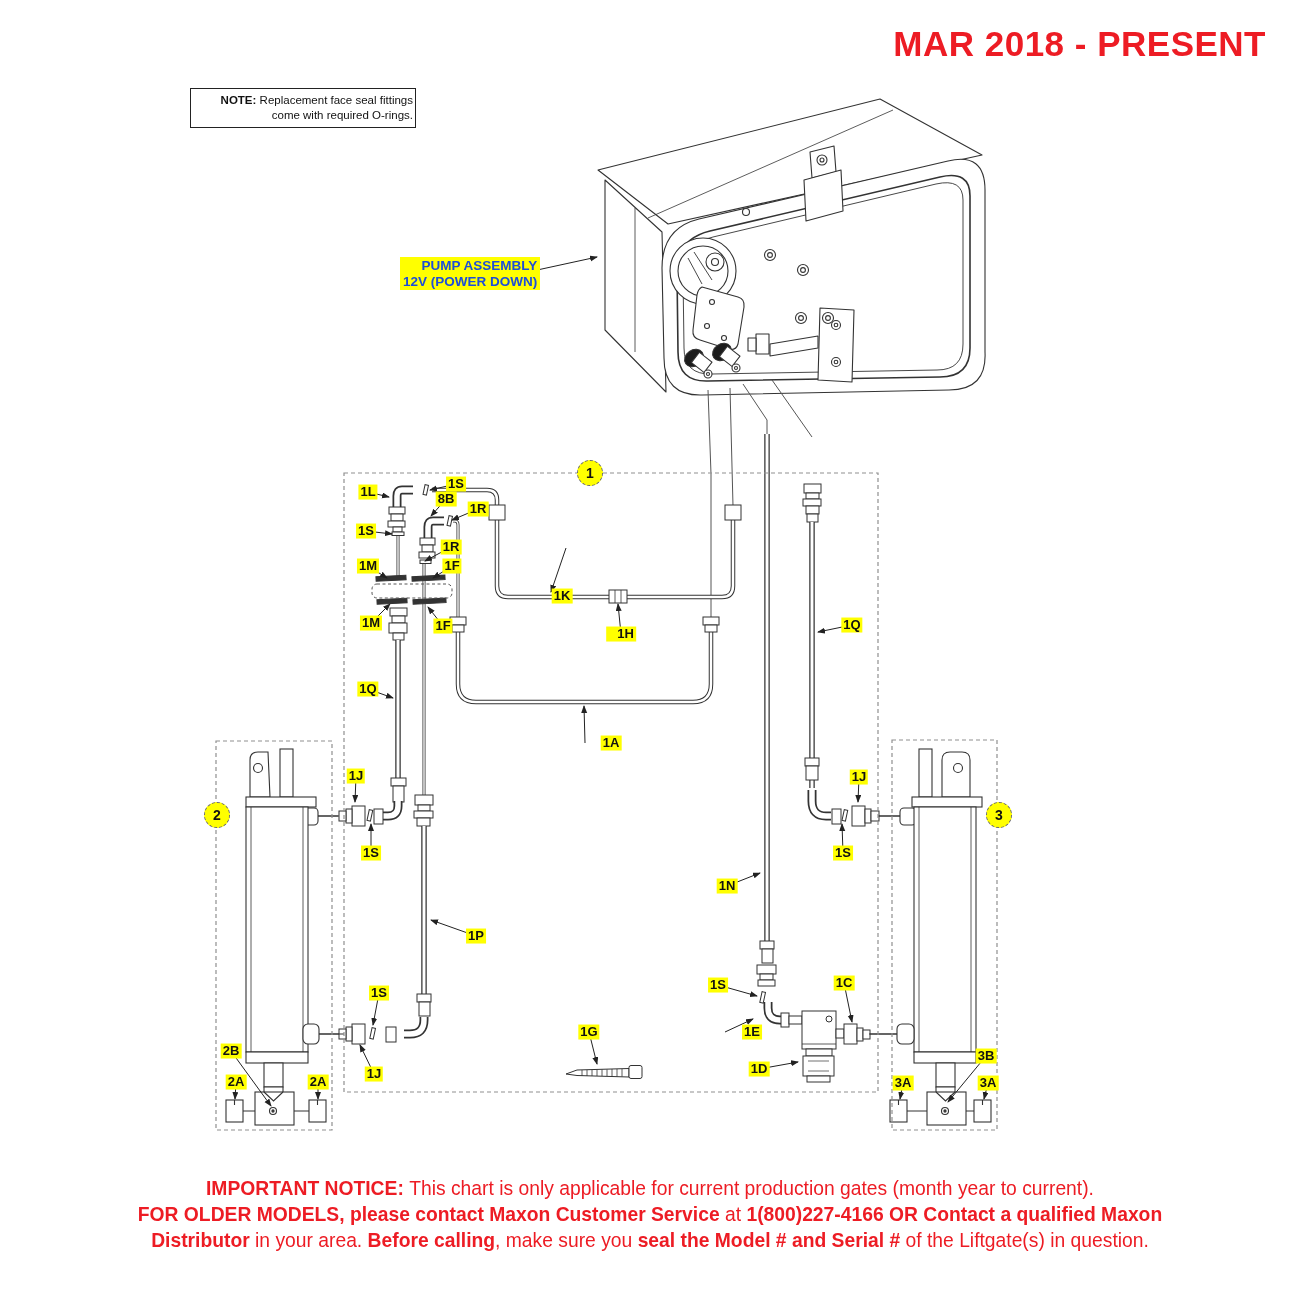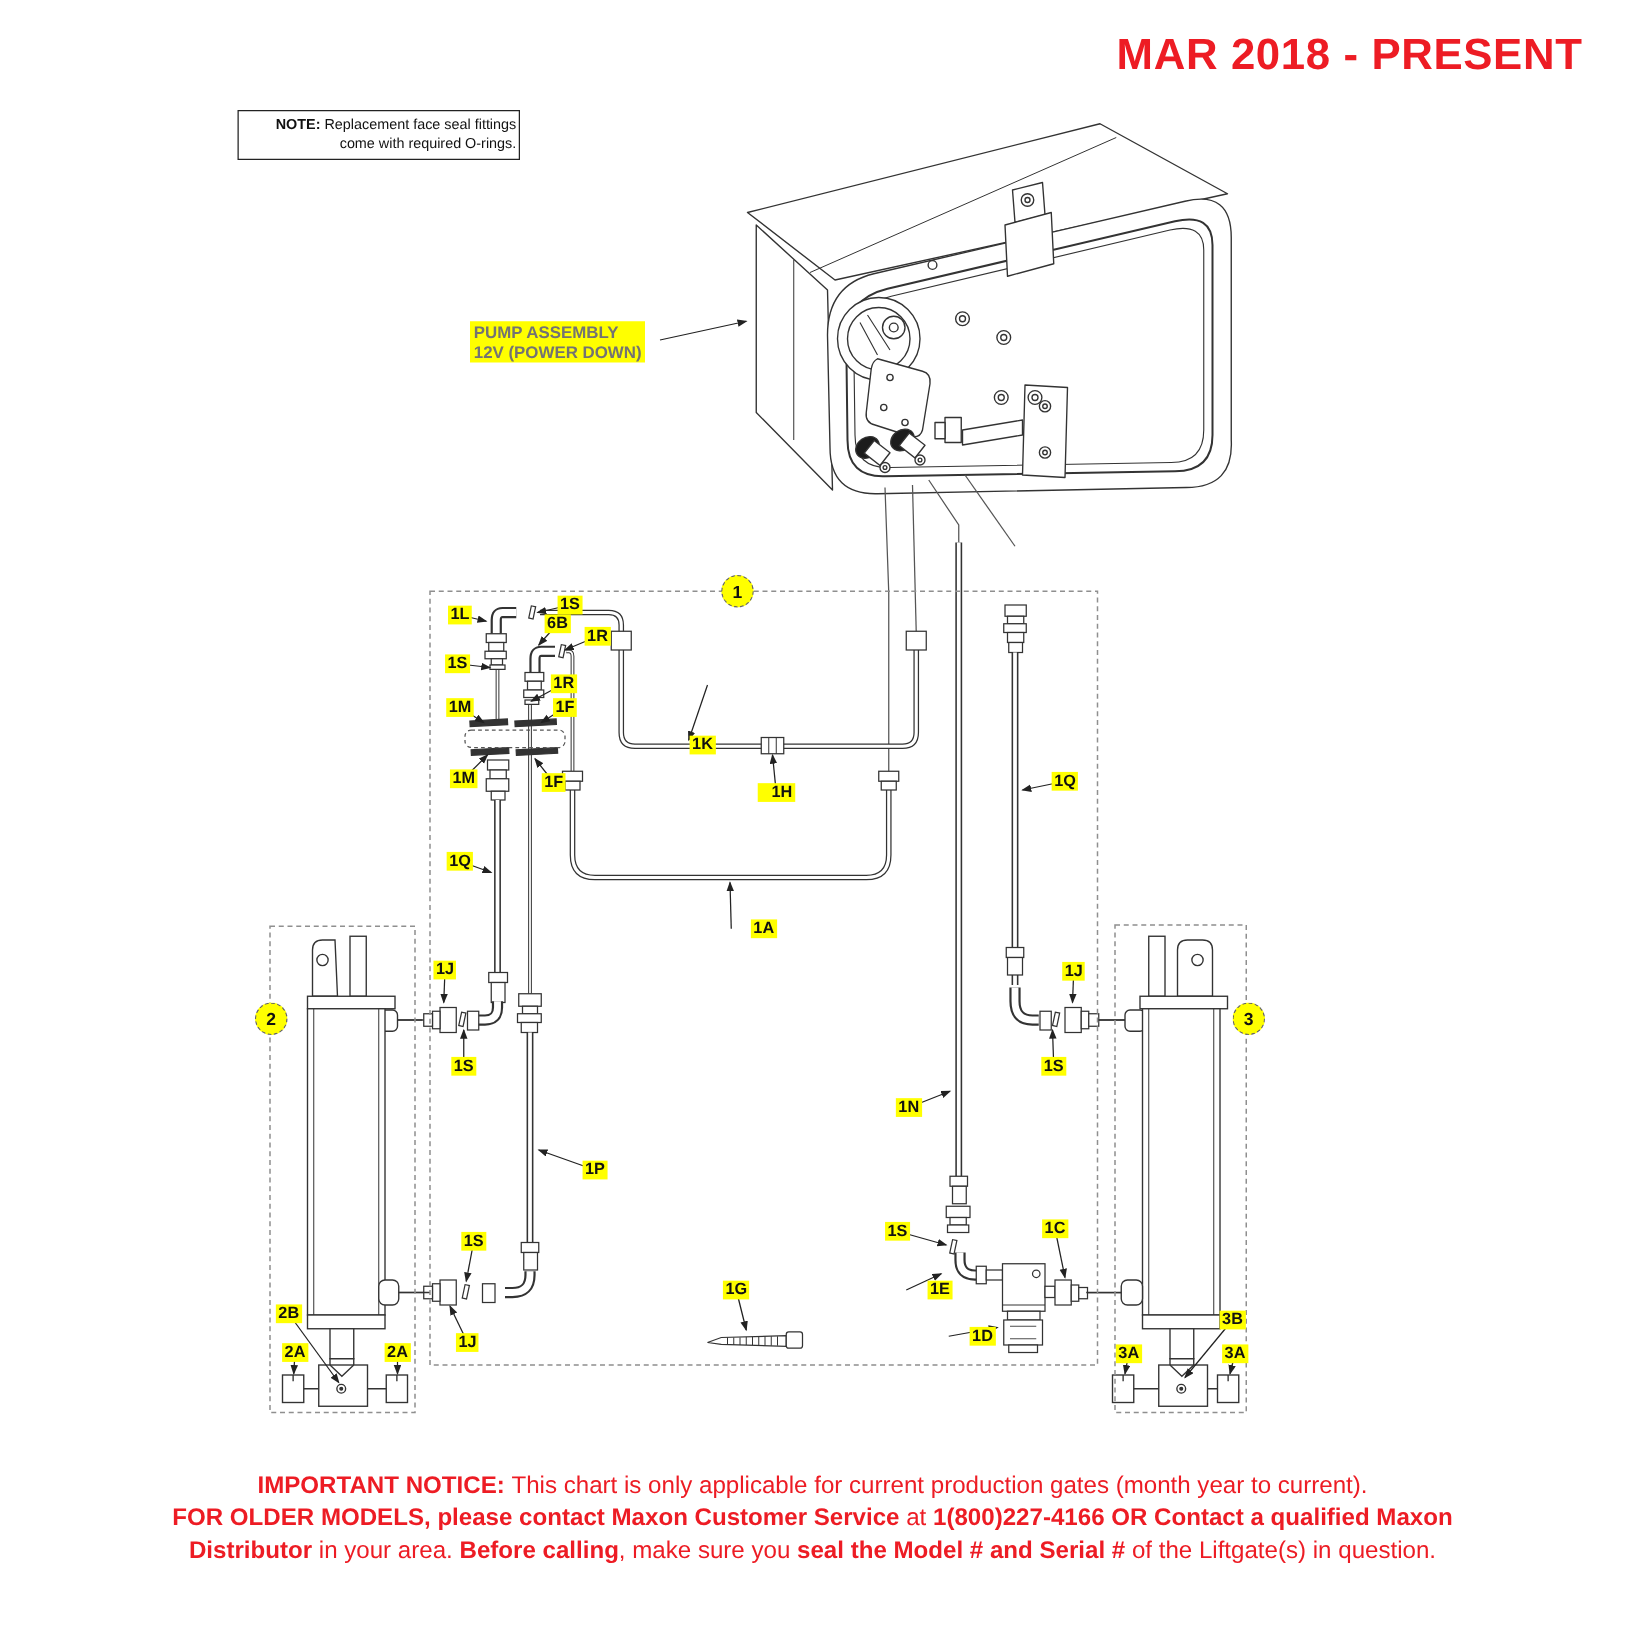--- a/index.html
+++ b/index.html
@@ -4,22 +4,22 @@
 <style>
   html,body{margin:0;padding:0;background:#ffffff;}
   #page{position:relative;width:1300px;height:1300px;background:#fff;overflow:hidden;
         font-family:"Liberation Sans","DejaVu Sans",sans-serif;}
   svg{position:absolute;left:0;top:0;}
   .hdr{position:absolute;top:24px;right:34px;font-size:35px;font-weight:bold;
        color:var(--red);letter-spacing:.5px;}
   .notebox{position:absolute;left:190px;top:88px;width:220px;border:1.3px solid #222;
        background:#fff;font-size:11.5px;color:#111;text-align:right;padding:4px 2px;line-height:1.3;}
   .notebox b{font-weight:bold;}
-  .pumplabel{position:absolute;left:376px;top:257px;background:var(--yel);color:#737373;
-       font-size:13.5px;font-weight:bold;text-align:left;line-height:1.15;padding:1px 3px;}
+  .pumplabel{position:absolute;left:400px;top:257px;background:var(--yel);color:#1d4ed8;
+       font-size:13.5px;font-weight:bold;text-align:right;line-height:1.15;padding:1px 3px;}
   .callout{position:absolute;transform:translate(-50%,-50%);background:var(--yel);
        color:#111;font-size:13px;font-weight:bold;padding:0 2px;line-height:1.15;white-space:nowrap;}
   .gmarker{position:absolute;transform:translate(-50%,-50%);width:24px;height:24px;border-radius:50%;
        background:var(--yel);border:1.6px dashed #666;color:#111;font-size:14px;font-weight:bold;
        display:flex;align-items:center;justify-content:center;}
   .notice{position:absolute;left:60px;top:1176px;width:1180px;text-align:center;
        color:var(--red);font-size:19.3px;line-height:26px;}
   .notice .b{font-weight:bold;}
 </style>
 </head>
@@ -330,21 +330,21 @@
 </div>
 
 <div class="pumplabel">
   <div>PUMP ASSEMBLY</div>
   <div>12V (POWER DOWN)</div>
 </div>
 
 <div id="callout-layer">
       <div class="callout" style="left: 456px; top: 484px;">1S</div>
       <div class="callout" style="left: 368px; top: 492px;">1L</div>
-      <div class="callout" style="left: 446px; top: 499px;">6B</div>
+      <div class="callout" style="left: 446px; top: 499px;">8B</div>
       <div class="callout" style="left: 478px; top: 509px;">1R</div>
       <div class="callout" style="left: 366px; top: 531px;">1S</div>
       <div class="callout" style="left: 451px; top: 547px;">1R</div>
       <div class="callout" style="left: 368px; top: 566px;">1M</div>
       <div class="callout" style="left: 452px; top: 566px;">1F</div>
       <div class="callout" style="left: 371px; top: 623px;">1M</div>
       <div class="callout" style="left: 443px; top: 626px;">1F</div>
       <div class="callout" style="left: 562px; top: 548px; margin-top: 48px;">1K</div>
       <div class="callout" style="left: 621px; top: 634px; padding-left: 11px;">1H</div>
       <div class="callout" style="left: 852px; top: 625px;">1Q</div>
@@ -352,21 +352,21 @@
       <div class="callout" style="left: 368px; top: 689px;">1Q</div>
       <div class="callout" style="left: 356px; top: 776px;">1J</div>
       <div class="callout" style="left: 371px; top: 853px;">1S</div>
       <div class="callout" style="left: 859px; top: 777px;">1J</div>
       <div class="callout" style="left: 843px; top: 853px;">1S</div>
       <div class="callout" style="left: 727px; top: 886px;">1N</div>
       <div class="callout" style="left: 476px; top: 936px;">1P</div>
       <div class="callout" style="left: 718px; top: 985px;">1S</div>
       <div class="callout" style="left: 725px; top: 1032px; margin-left: 27px;">1E</div>
       <div class="callout" style="left: 844px; top: 983px;">1C</div>
-      <div class="callout" style="left: 786px; top: 1069px;">1D</div>
+      <div class="callout" style="left: 759px; top: 1069px;">1D</div>
       <div class="callout" style="left: 589px; top: 1032px;">1G</div>
       <div class="callout" style="left: 379px; top: 993px;">1S</div>
       <div class="callout" style="left: 374px; top: 1074px;">1J</div>
       <div class="callout" style="left: 231px; top: 1051px;">2B</div>
       <div class="callout" style="left: 236px; top: 1082px;">2A</div>
       <div class="callout" style="left: 318px; top: 1082px;">2A</div>
       <div class="callout" style="left: 986px; top: 1056px;">3B</div>
       <div class="callout" style="left: 903px; top: 1083px;">3A</div>
       <div class="callout" style="left: 988px; top: 1083px;">3A</div>
     </div>

